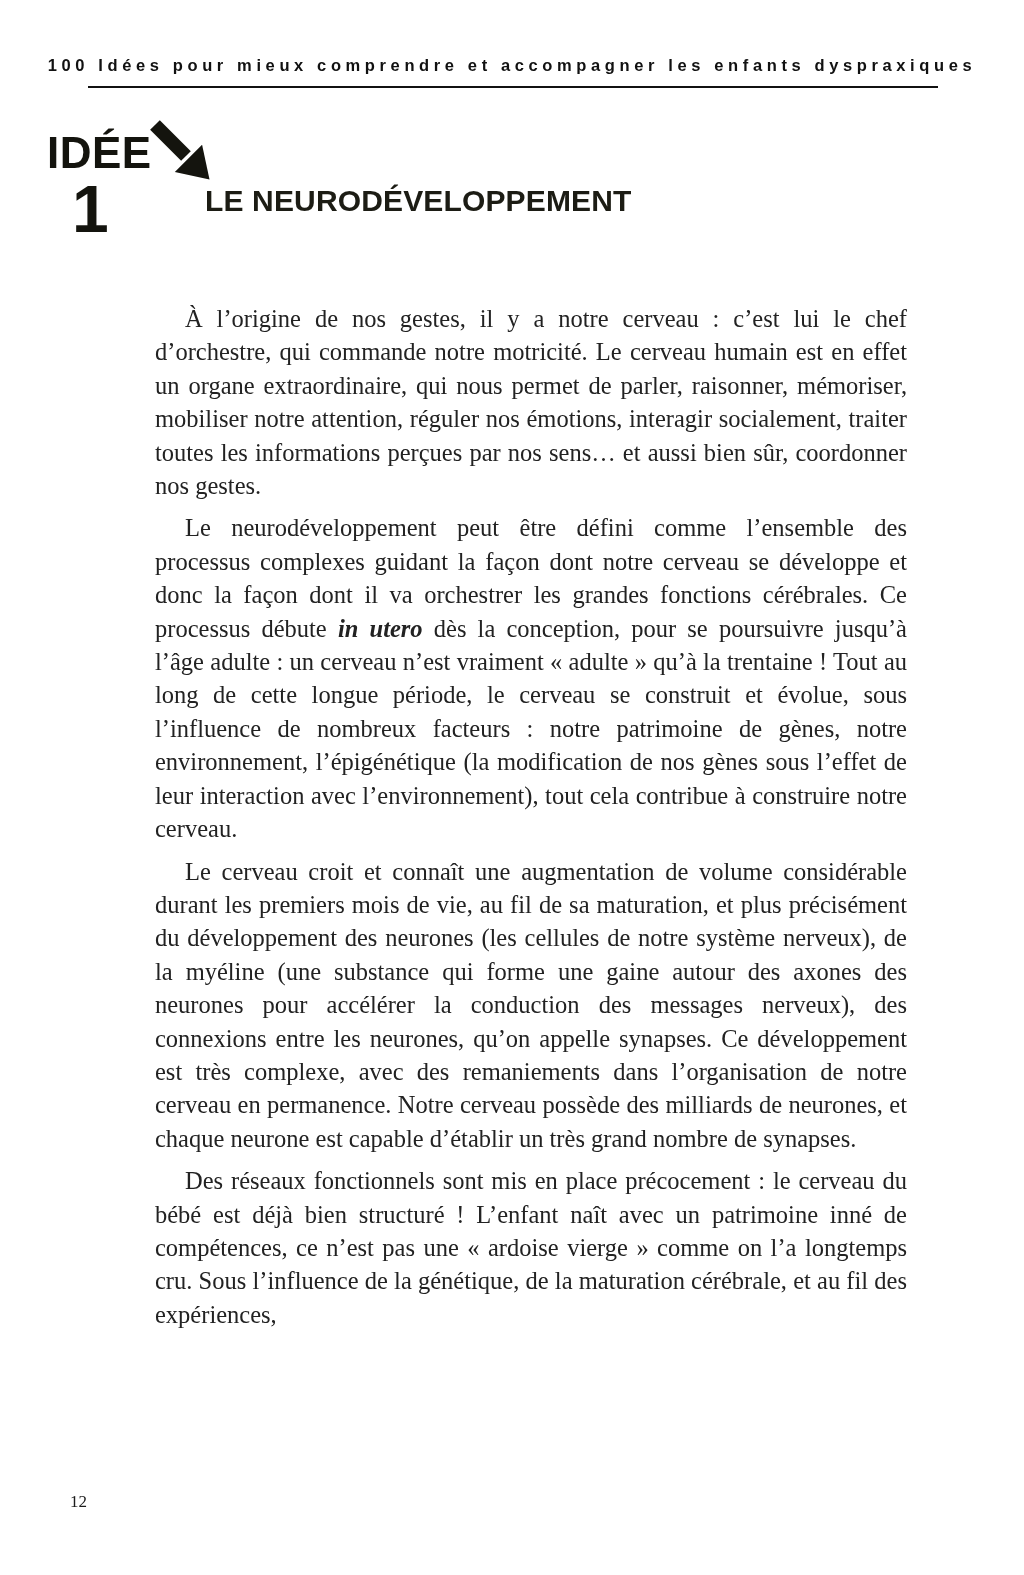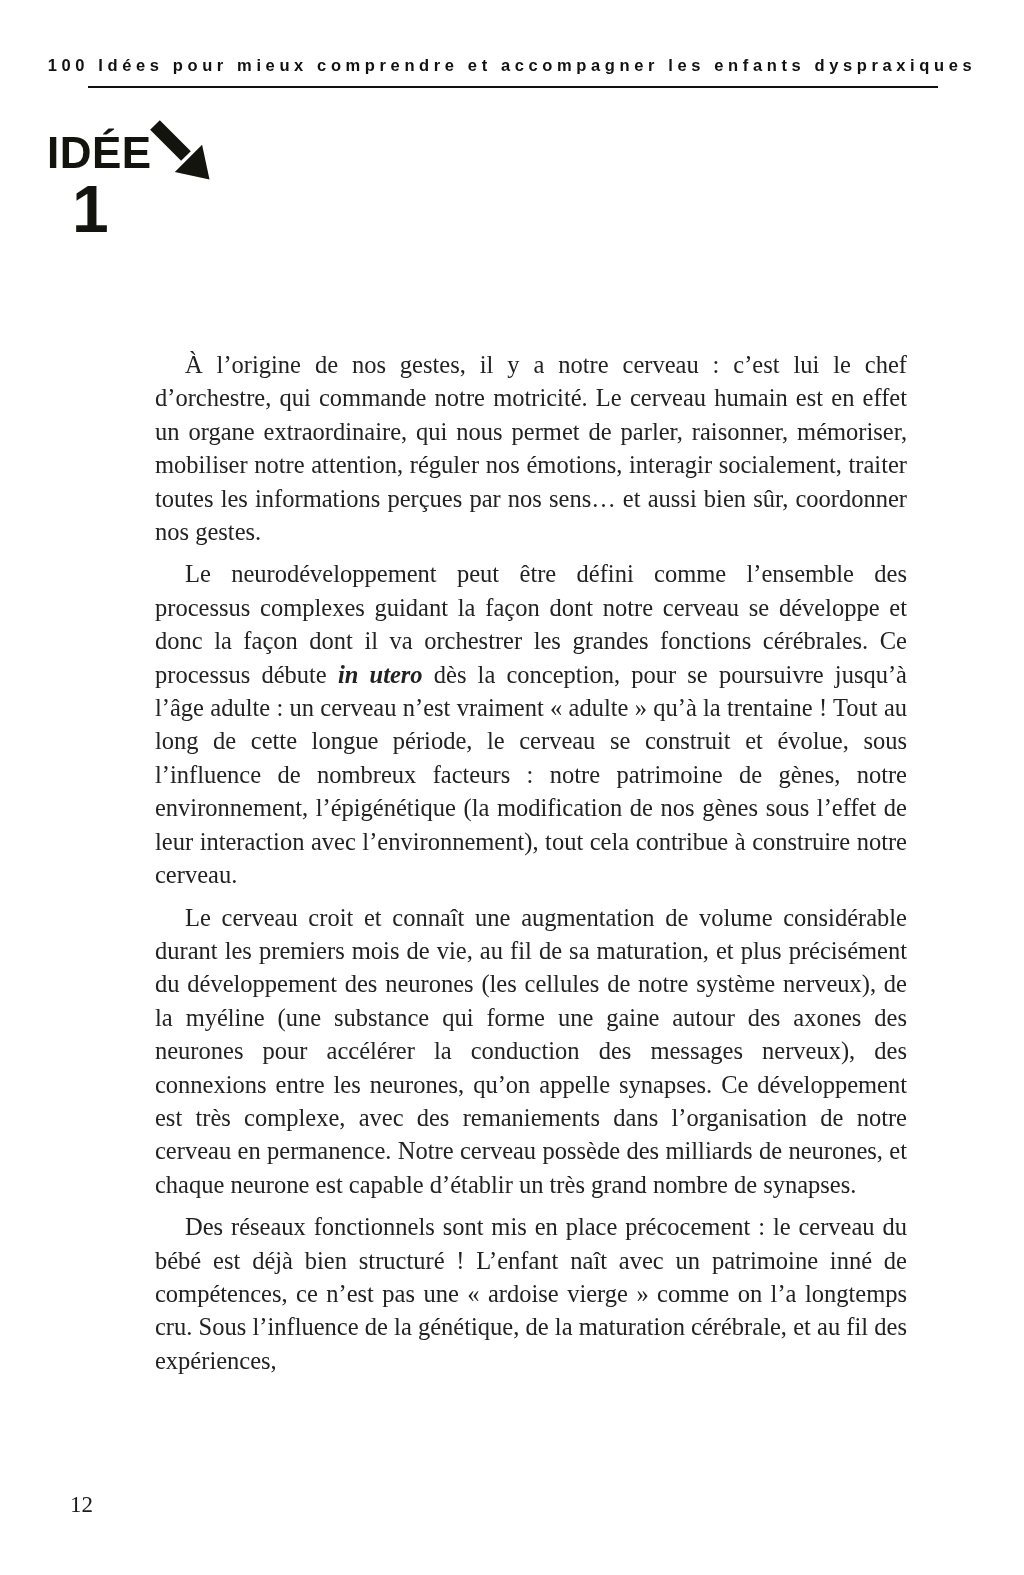--- a/index.html
+++ b/index.html
@@ -87,38 +87,37 @@
   .body-text {
     position: absolute;
     left: 155px;
     top: 302px;
     width: 752px;
     font-family: "Liberation Serif", serif;
     font-size: 24.5px;
     line-height: 33.4px;
     color: #222222;
     text-align: justify;
-    margin-top: 46px;
   }
   .body-text p {
     margin: 0 0 9px 0;
     text-indent: 30px;
   }
   .body-text .italic {
     font-style: italic;
     font-weight: bold;
   }
 
   
   .page-number {
     position: absolute;
     left: 70px;
     top: 1492px;
     font-family: "Liberation Serif", serif;
-    font-size: 23px;
+    font-size: 17px;
     color: #1c1c1c;
   }
 </style>
 </head>
 <body>
 
 <div class="page">
 
   <div class="running-header">100 Idées pour mieux comprendre et accompagner les enfants dyspraxiques</div>
 
@@ -129,20 +128,21 @@
   <div class="idee-number">1</div>
 
   <div class="arrow-wrap">
     <svg viewBox="0 0 100 100" xmlns="http://www.w3.org/2000/svg" aria-hidden="true">
       <line x1="8" y1="8" x2="58" y2="58" stroke="#14140e" stroke-width="22"></line>
       <polygon points="96,96 40,84 84,40" fill="#14140e"></polygon>
     </svg>
   </div>
 
   <div class="chapter-title">
+    <div>LE NEURODÉVELOPPEMENT</div>
   </div>
 
   <div class="body-text">
     <p>À l’origine de nos gestes, il y a notre cerveau : c’est lui le chef d’orchestre, qui commande notre motricité. Le cerveau humain est en effet un organe extraordinaire, qui nous permet de parler, raisonner, mémoriser, mobiliser notre attention, réguler nos émotions, interagir socialement, traiter toutes les informations perçues par nos sens… et aussi bien sûr, coordonner nos gestes.</p>
     <p><span>Le neurodéveloppement peut être défini comme l’ensemble des processus complexes guidant la façon dont notre cerveau se développe et donc la façon dont il va orchestrer les grandes fonctions cérébrales. Ce processus débute </span><span class="italic">in utero</span><span> dès la conception, pour se poursuivre jusqu’à l’âge adulte : un cerveau n’est vraiment « adulte » qu’à la trentaine ! Tout au long de cette longue période, le cerveau se construit et évolue, sous l’influence de nombreux facteurs : notre patrimoine de gènes, notre environnement, l’épigénétique (la modification de nos gènes sous l’effet de leur interaction avec l’environnement), tout cela contribue à construire notre cerveau.</span></p>
     <p>Le cerveau croit et connaît une augmentation de volume considérable durant les premiers mois de vie, au fil de sa maturation, et plus précisément du développement des neurones (les cellules de notre système nerveux), de la myéline (une substance qui forme une gaine autour des axones des neurones pour accélérer la conduction des messages nerveux), des connexions entre les neurones, qu’on appelle synapses. Ce développement est très complexe, avec des remaniements dans l’organisation de notre cerveau en permanence. Notre cerveau possède des milliards de neurones, et chaque neurone est capable d’établir un très grand nombre de synapses.</p>
     <p>Des réseaux fonctionnels sont mis en place précocement : le cerveau du bébé est déjà bien structuré ! L’enfant naît avec un patrimoine inné de compétences, ce n’est pas une « ardoise vierge » comme on l’a longtemps cru. Sous l’influence de la génétique, de la maturation cérébrale, et au fil des expériences,</p>
   </div>
 
   <div class="page-number">12</div>

